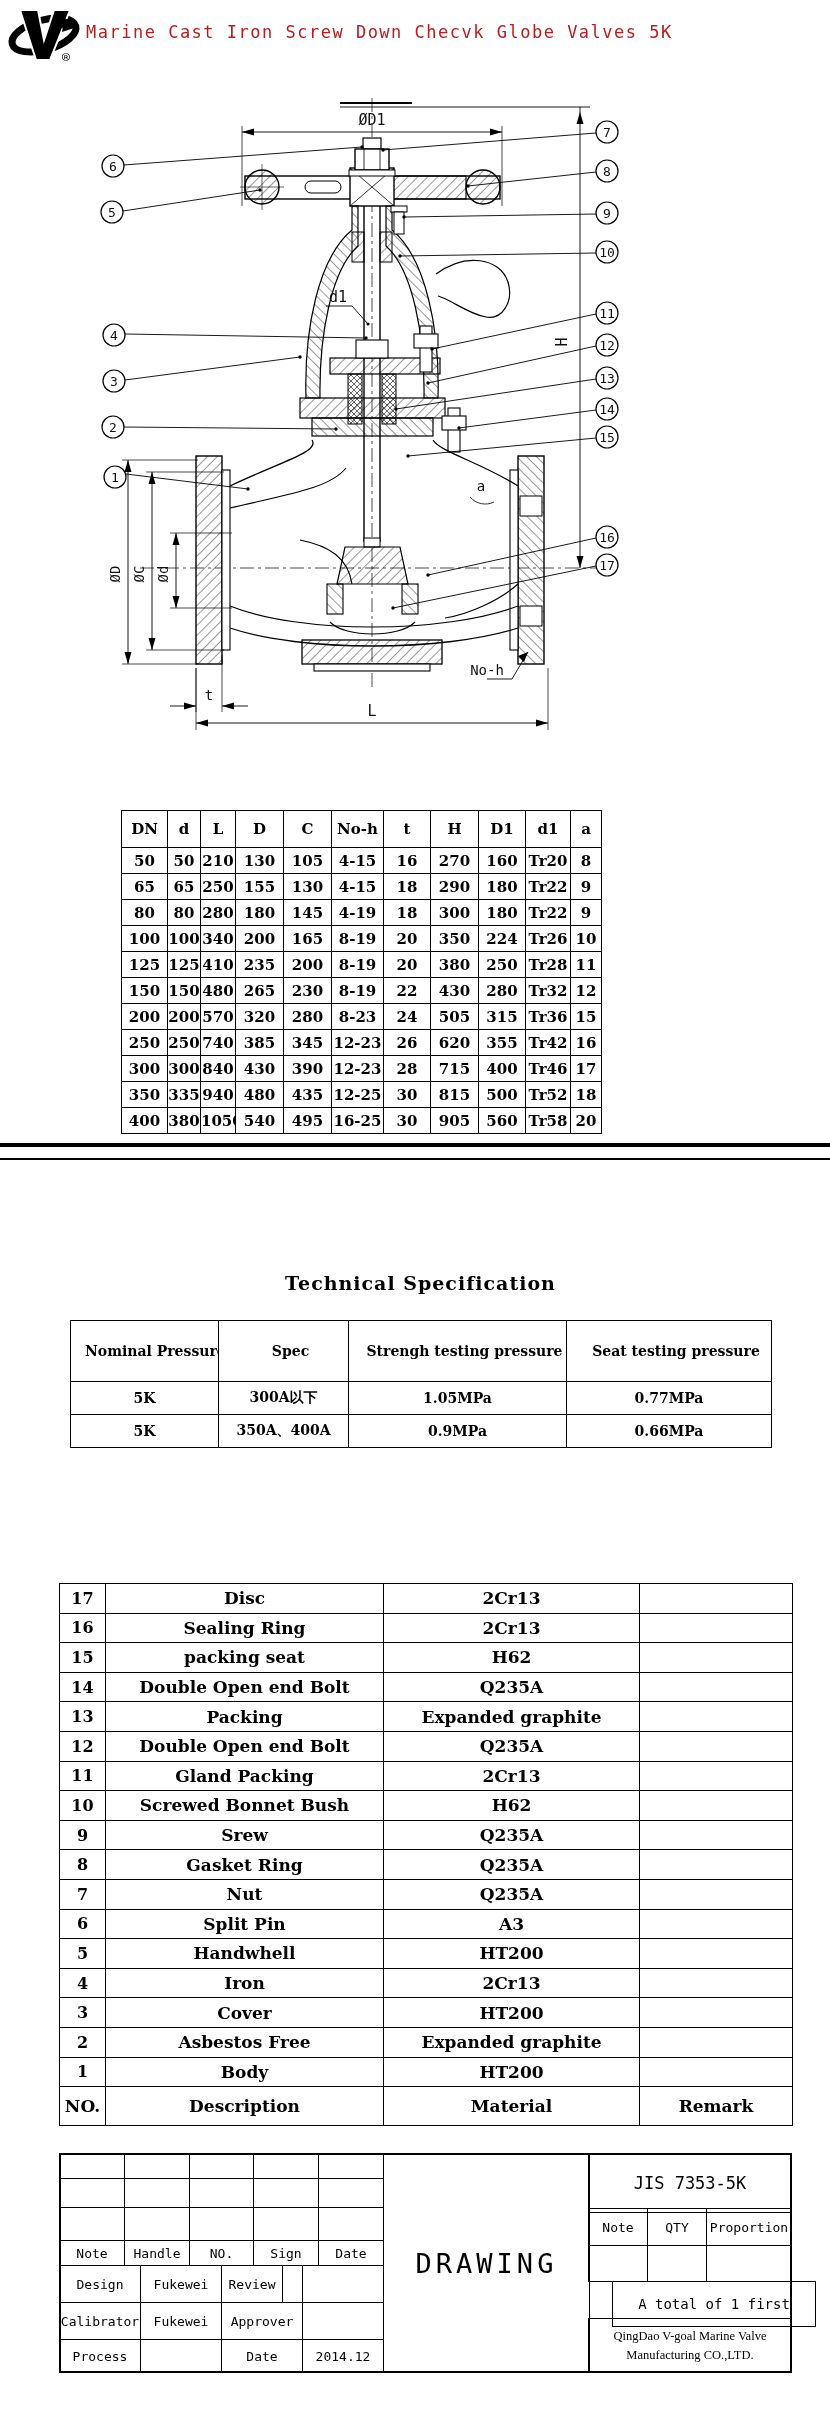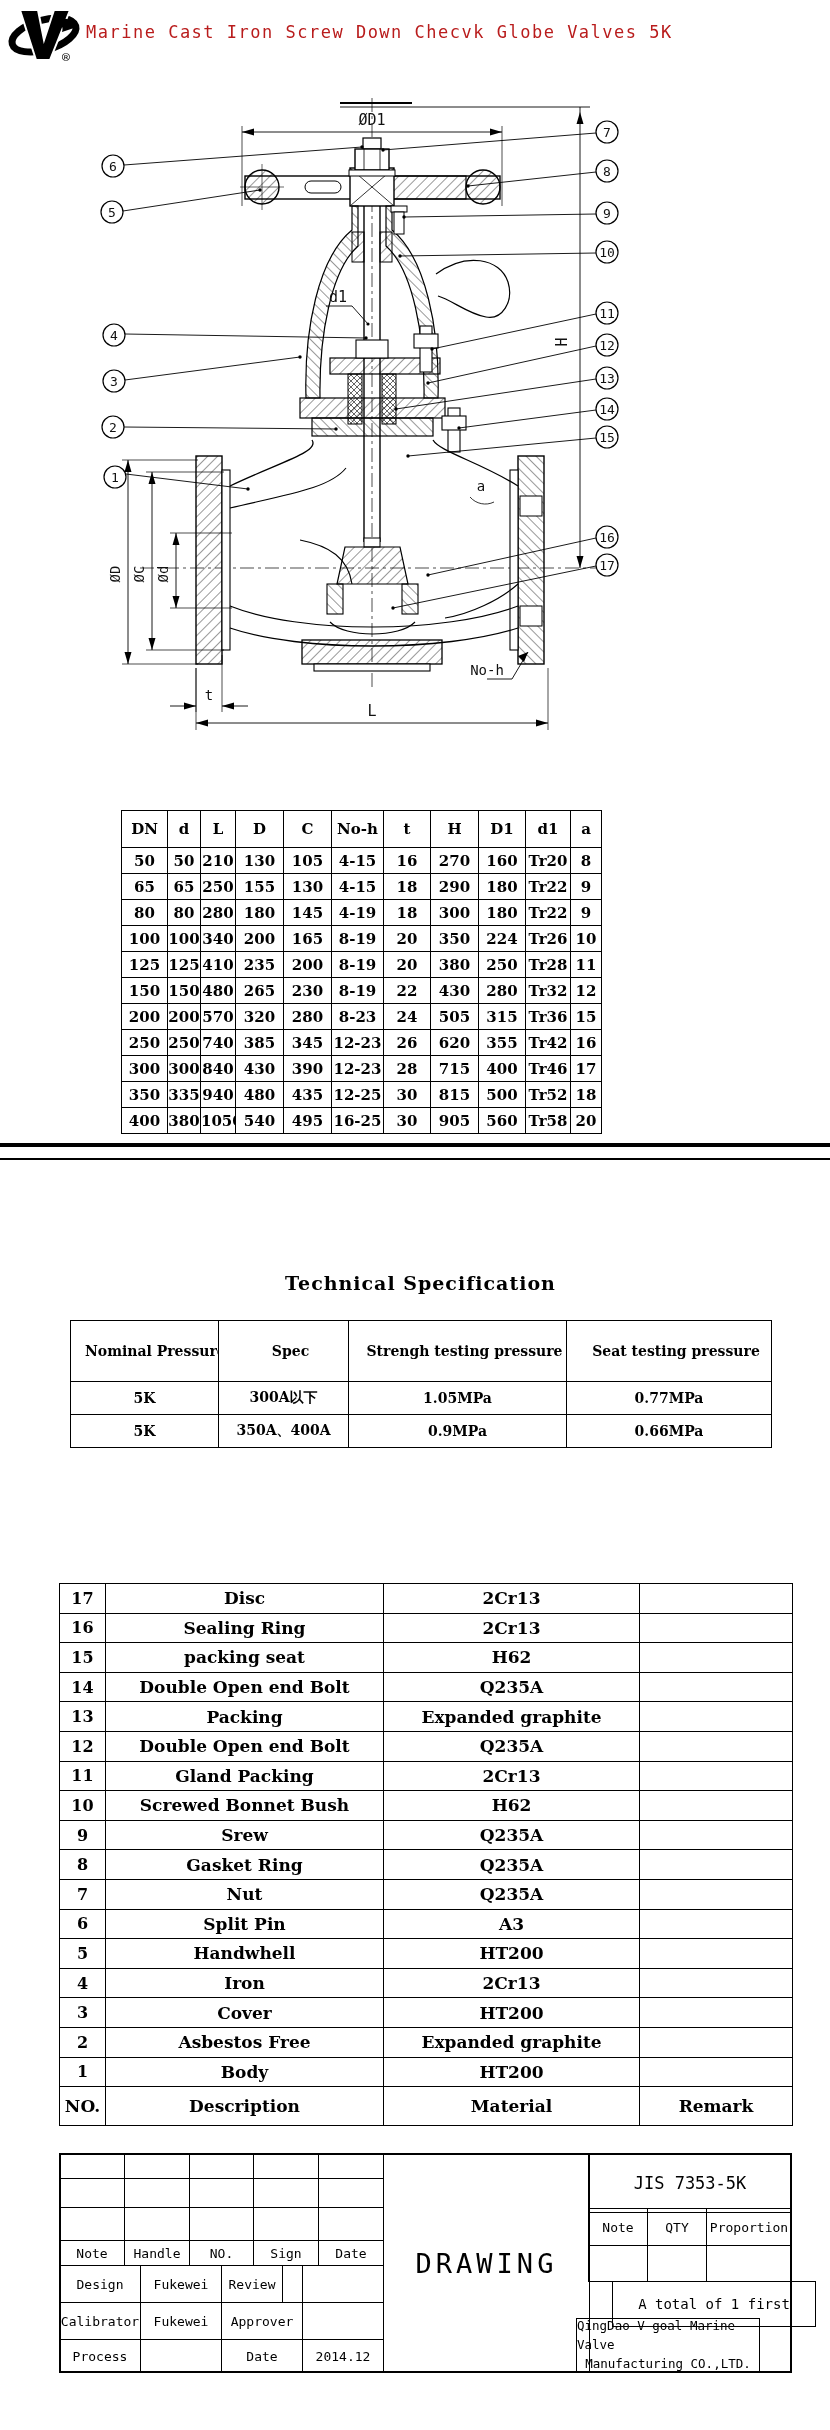--- a/index.html
+++ b/index.html
@@ -682,18 +682,18 @@
   <div class="abs" id="drawing-label" style="border-left:1.5px solid #000;border-right:1.5px solid #000;">DRAWING</div>
 
   <div class="cell lg" style="left:588px;top:2153px;width:204px;height:60px;font-size:17px;">JIS 7353-5K</div>
   <div class="cell" style="left:588px;top:2208px;width:60px;height:38px;">Note</div>
   <div class="cell" style="left:647px;top:2208px;width:60px;height:38px;font-size:13px;">QTY</div>
   <div class="cell" style="left:706px;top:2208px;width:86px;height:38px;">Proportion</div>
   <div class="cell" style="left:588px;top:2245px;width:60px;height:37px;"></div>
   <div class="cell" style="left:647px;top:2245px;width:60px;height:37px;"></div>
   <div class="cell" style="left:706px;top:2245px;width:86px;height:37px;"></div>
   <div class="cell" style="left:588px;top:2281px;width:204px;height:46px;font-size:14px;margin-left:24px;">A total of 1 first</div>
-  <div class="abs" style="left:576px;top:2318px;width:184px;height:55px;box-sizing:border-box;border:1px solid #000;display:flex;flex-direction:column;align-items:center;justify-content:center;font-size:12.5px;line-height:1.5;">
+  <div class="abs" style="left:588px;top:2318px;width:204px;height:55px;box-sizing:border-box;border:1px solid #000;display:flex;flex-direction:column;align-items:center;justify-content:center;font-size:12.5px;line-height:1.5;font-family:Liberation Serif, serif;">
     <span>QingDao V-goal Marine Valve</span>
     <span>Manufacturing CO.,LTD.</span>
   </div>
 
 </div>
 
 </body></html>

